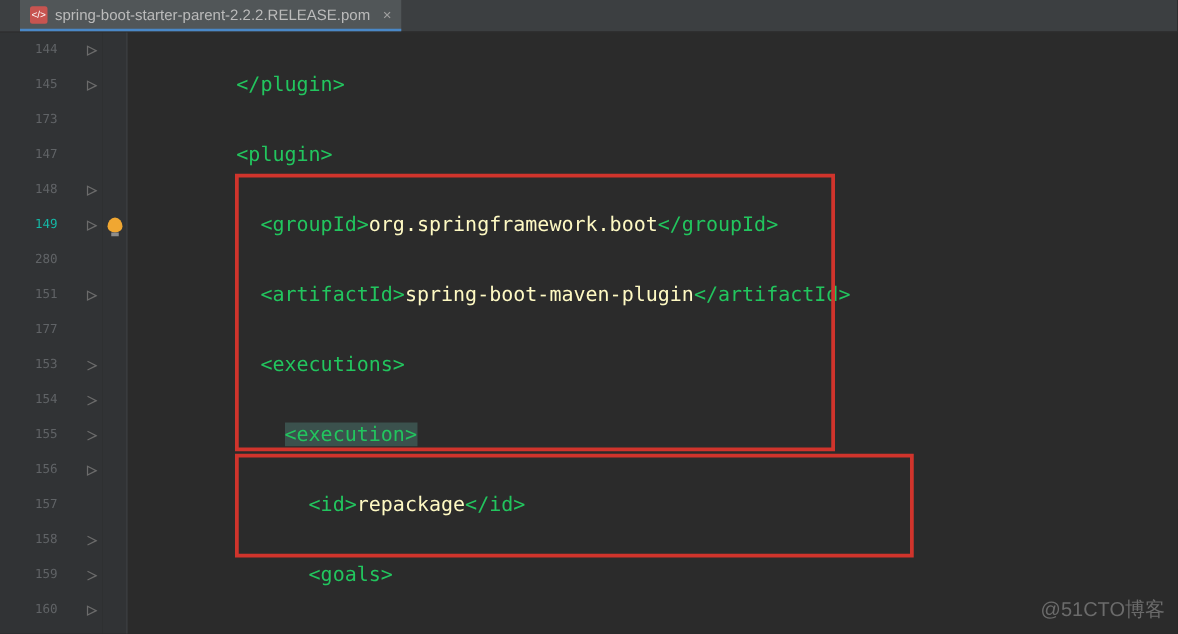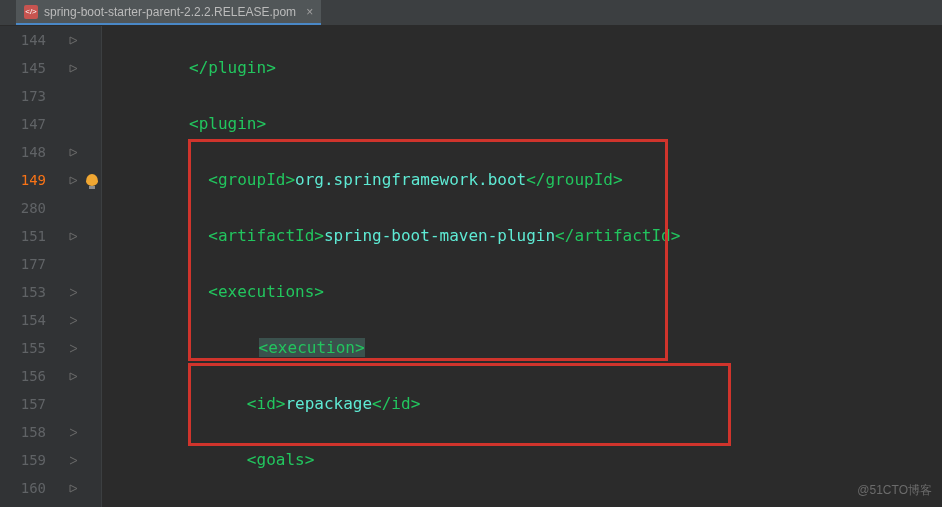--- a/index.html
+++ b/index.html
@@ -56,31 +56,31 @@
   .editor {
     display: flex;
     height: calc(100% - 26px);
     background: #2b2b2b;
     position: relative;
   }
   .gutter {
     width: 64px;
     background: #313335;
     color: #606366;
-    font-size: 14px;
+    font-size: 10px;
     text-align: right;
     padding-right: 18px;
     flex-shrink: 0;
     font-family: "Consolas", monospace;
   }
   .gutter-line {
     height: 28px;
     line-height: 28px;
   }
-  .gutter-line.current { color: #f97316; }
+  .gutter-line.current { color: #14b8a6; }
   .fold-col {
     width: 18px;
     background: #313335;
     flex-shrink: 0;
     position: relative;
   }
   .fold-line {
     height: 28px;
     display: flex;
     align-items: center;
@@ -117,37 +117,36 @@
     flex: 1;
     padding-left: 10px;
     color: #a9b7c6;
     line-height: 28px;
     font-size: 16px;
     white-space: pre;
     position: relative;
   }
   .code-line { height: 28px; }
   .tag-name { color: #22c55e; }
-  .text-content { color: #5eead4; }
+  .text-content { color: #fef9c3; }
   .hl-tag {
     background: #3b514d;
-    margin-left: 31px;
   }
   
   .redbox {
     position: absolute;
     border: 3px solid #d0342c;
     pointer-events: none;
   }
   .watermark {
     position: absolute;
     bottom: 8px;
     right: 10px;
     color: #6b6b6b;
-    font-size: 12px;
+    font-size: 16px;
     font-family: sans-serif;
   }
 </style>
 </head>
 <body>
 
 <div class="tab-bar">
   <div class="tab-left-pad"></div>
   <div class="tab">
     <span class="tab-icon">&lt;/&gt;</span>

